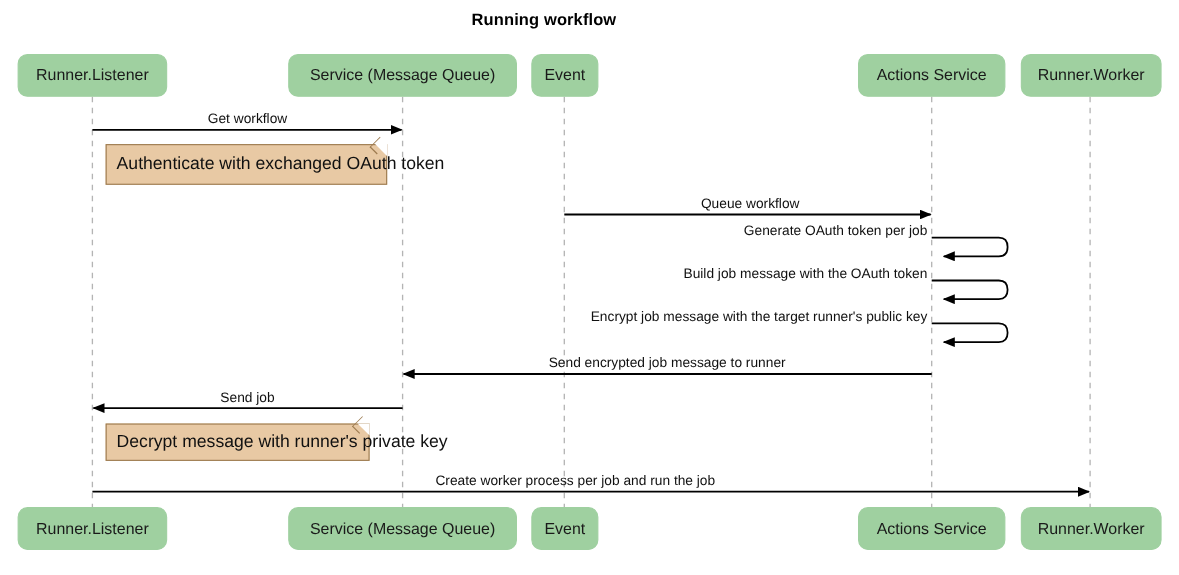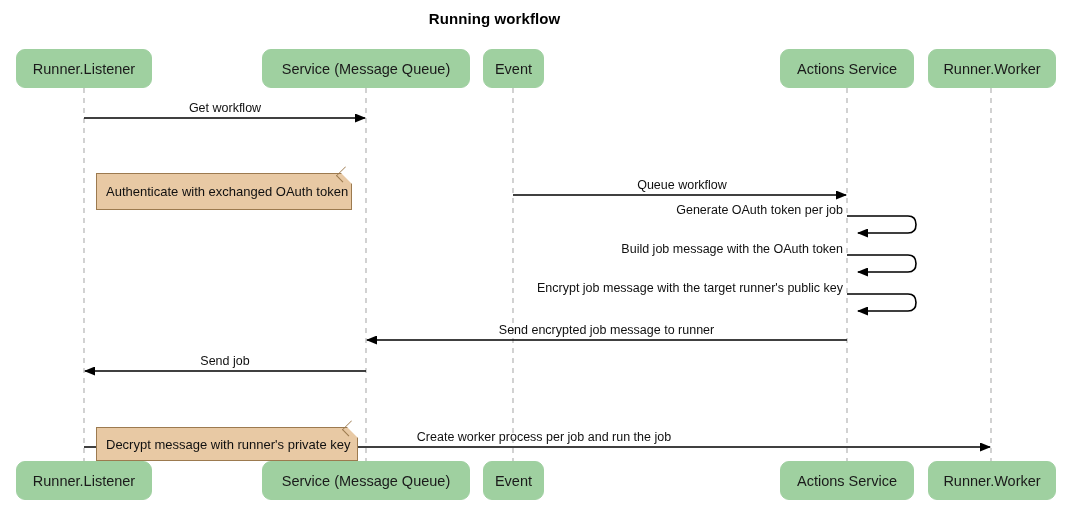--- a/index.html
+++ b/index.html
@@ -49,27 +49,26 @@
     font-size: 14.5px;
     color: #1a1a1a;
     white-space: nowrap;
     height: 39px;
   }
   .note {
     position: absolute;
     box-sizing: border-box;
     background: #e8c9a4;
     border: 1px solid #9c7a4f;
-    font-size: 13px;
+    font-size: 16px;
     color: #101010;
     display: flex;
     align-items: center;
     padding-left: 9px;
     white-space: nowrap;
-    margin-top: 42px;
   }
   .note .fold {
     position: absolute;
     top: -1px;
     right: -1px;
     width: 0;
     height: 0;
     border-left: 11px solid transparent;
     border-top: 11px solid #ffffff;
   }
@@ -169,29 +168,29 @@
     </div>
 
   <div id="message-labels">
       <div class="msg-label" style="left: 225px; top: 101px;">Get workflow</div>
       <div class="msg-label" style="left: 682px; top: 178px;">Queue workflow</div>
       <div class="msg-label right-anchor" style="left: 843px; top: 203px;">Generate OAuth token per job</div>
       <div class="msg-label right-anchor" style="left: 843px; top: 242px;">Build job message with the OAuth token</div>
       <div class="msg-label right-anchor" style="left: 843px; top: 281px;">Encrypt job message with the target runner's public key</div>
       <div class="msg-label" style="left: 606.5px; top: 323px;">Send encrypted job message to runner</div>
       <div class="msg-label" style="left: 225px; top: 354px;">Send job</div>
-      <div class="msg-label" style="left: 544px; top: 430px; text-align: right;">Create worker process per job and run the job</div>
+      <div class="msg-label" style="left: 523px; top: 430px; text-align: right;">Create worker process per job and run the job</div>
     </div>
 
   <div id="notes">
       <div class="note" style="left: 96px; top: 131px; width: 256px; height: 37px; background: rgb(232, 201, 164); border-color: rgb(156, 122, 79);">
         <span>Authenticate with exchanged OAuth token</span>
         <span class="fold"></span>
         <span class="fold-edge"></span>
       </div>
-      <div class="note" style="left: 96px; top: 385px; width: 262px; height: 34px; background: rgb(232, 201, 164); border-color: rgb(156, 122, 79); align-items: center;">
+      <div class="note" style="left: 96px; top: 385px; width: 240px; height: 34px; background: rgb(232, 201, 164); border-color: rgb(156, 122, 79); align-items: center;">
         <span>Decrypt message with runner's private key</span>
         <span class="fold"></span>
         <span class="fold-edge"></span>
       </div>
     </div>
 
 </div>
 
 </body></html>

